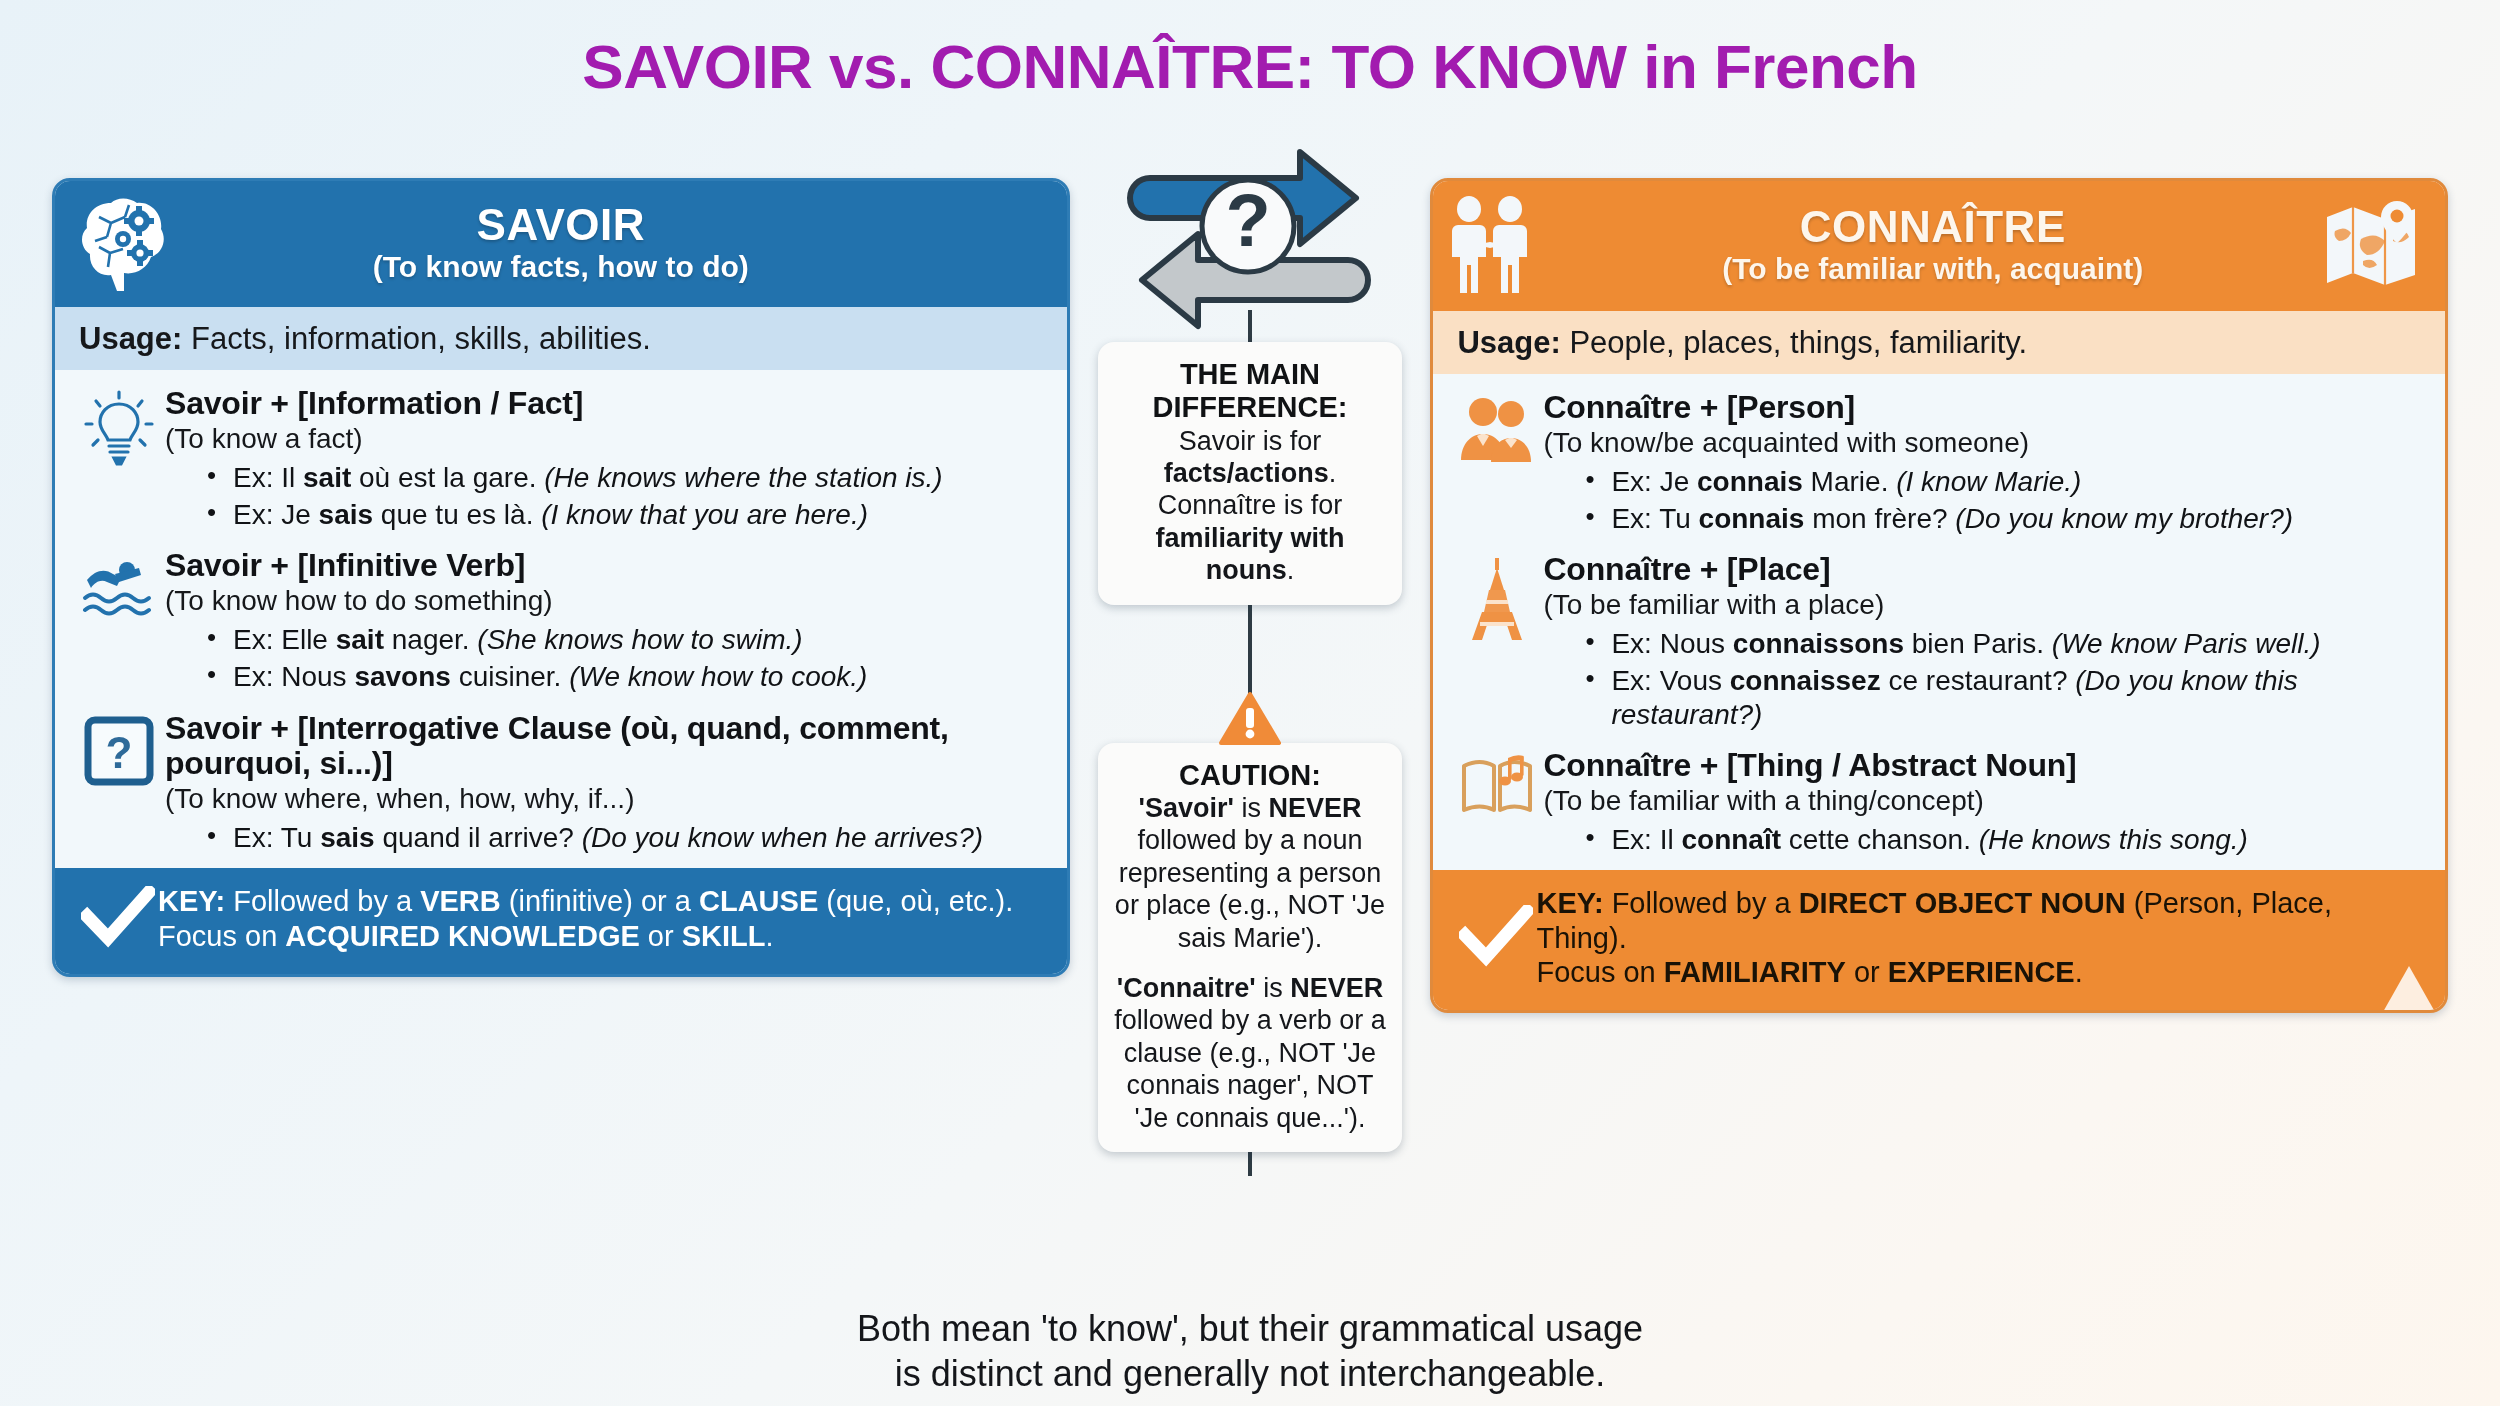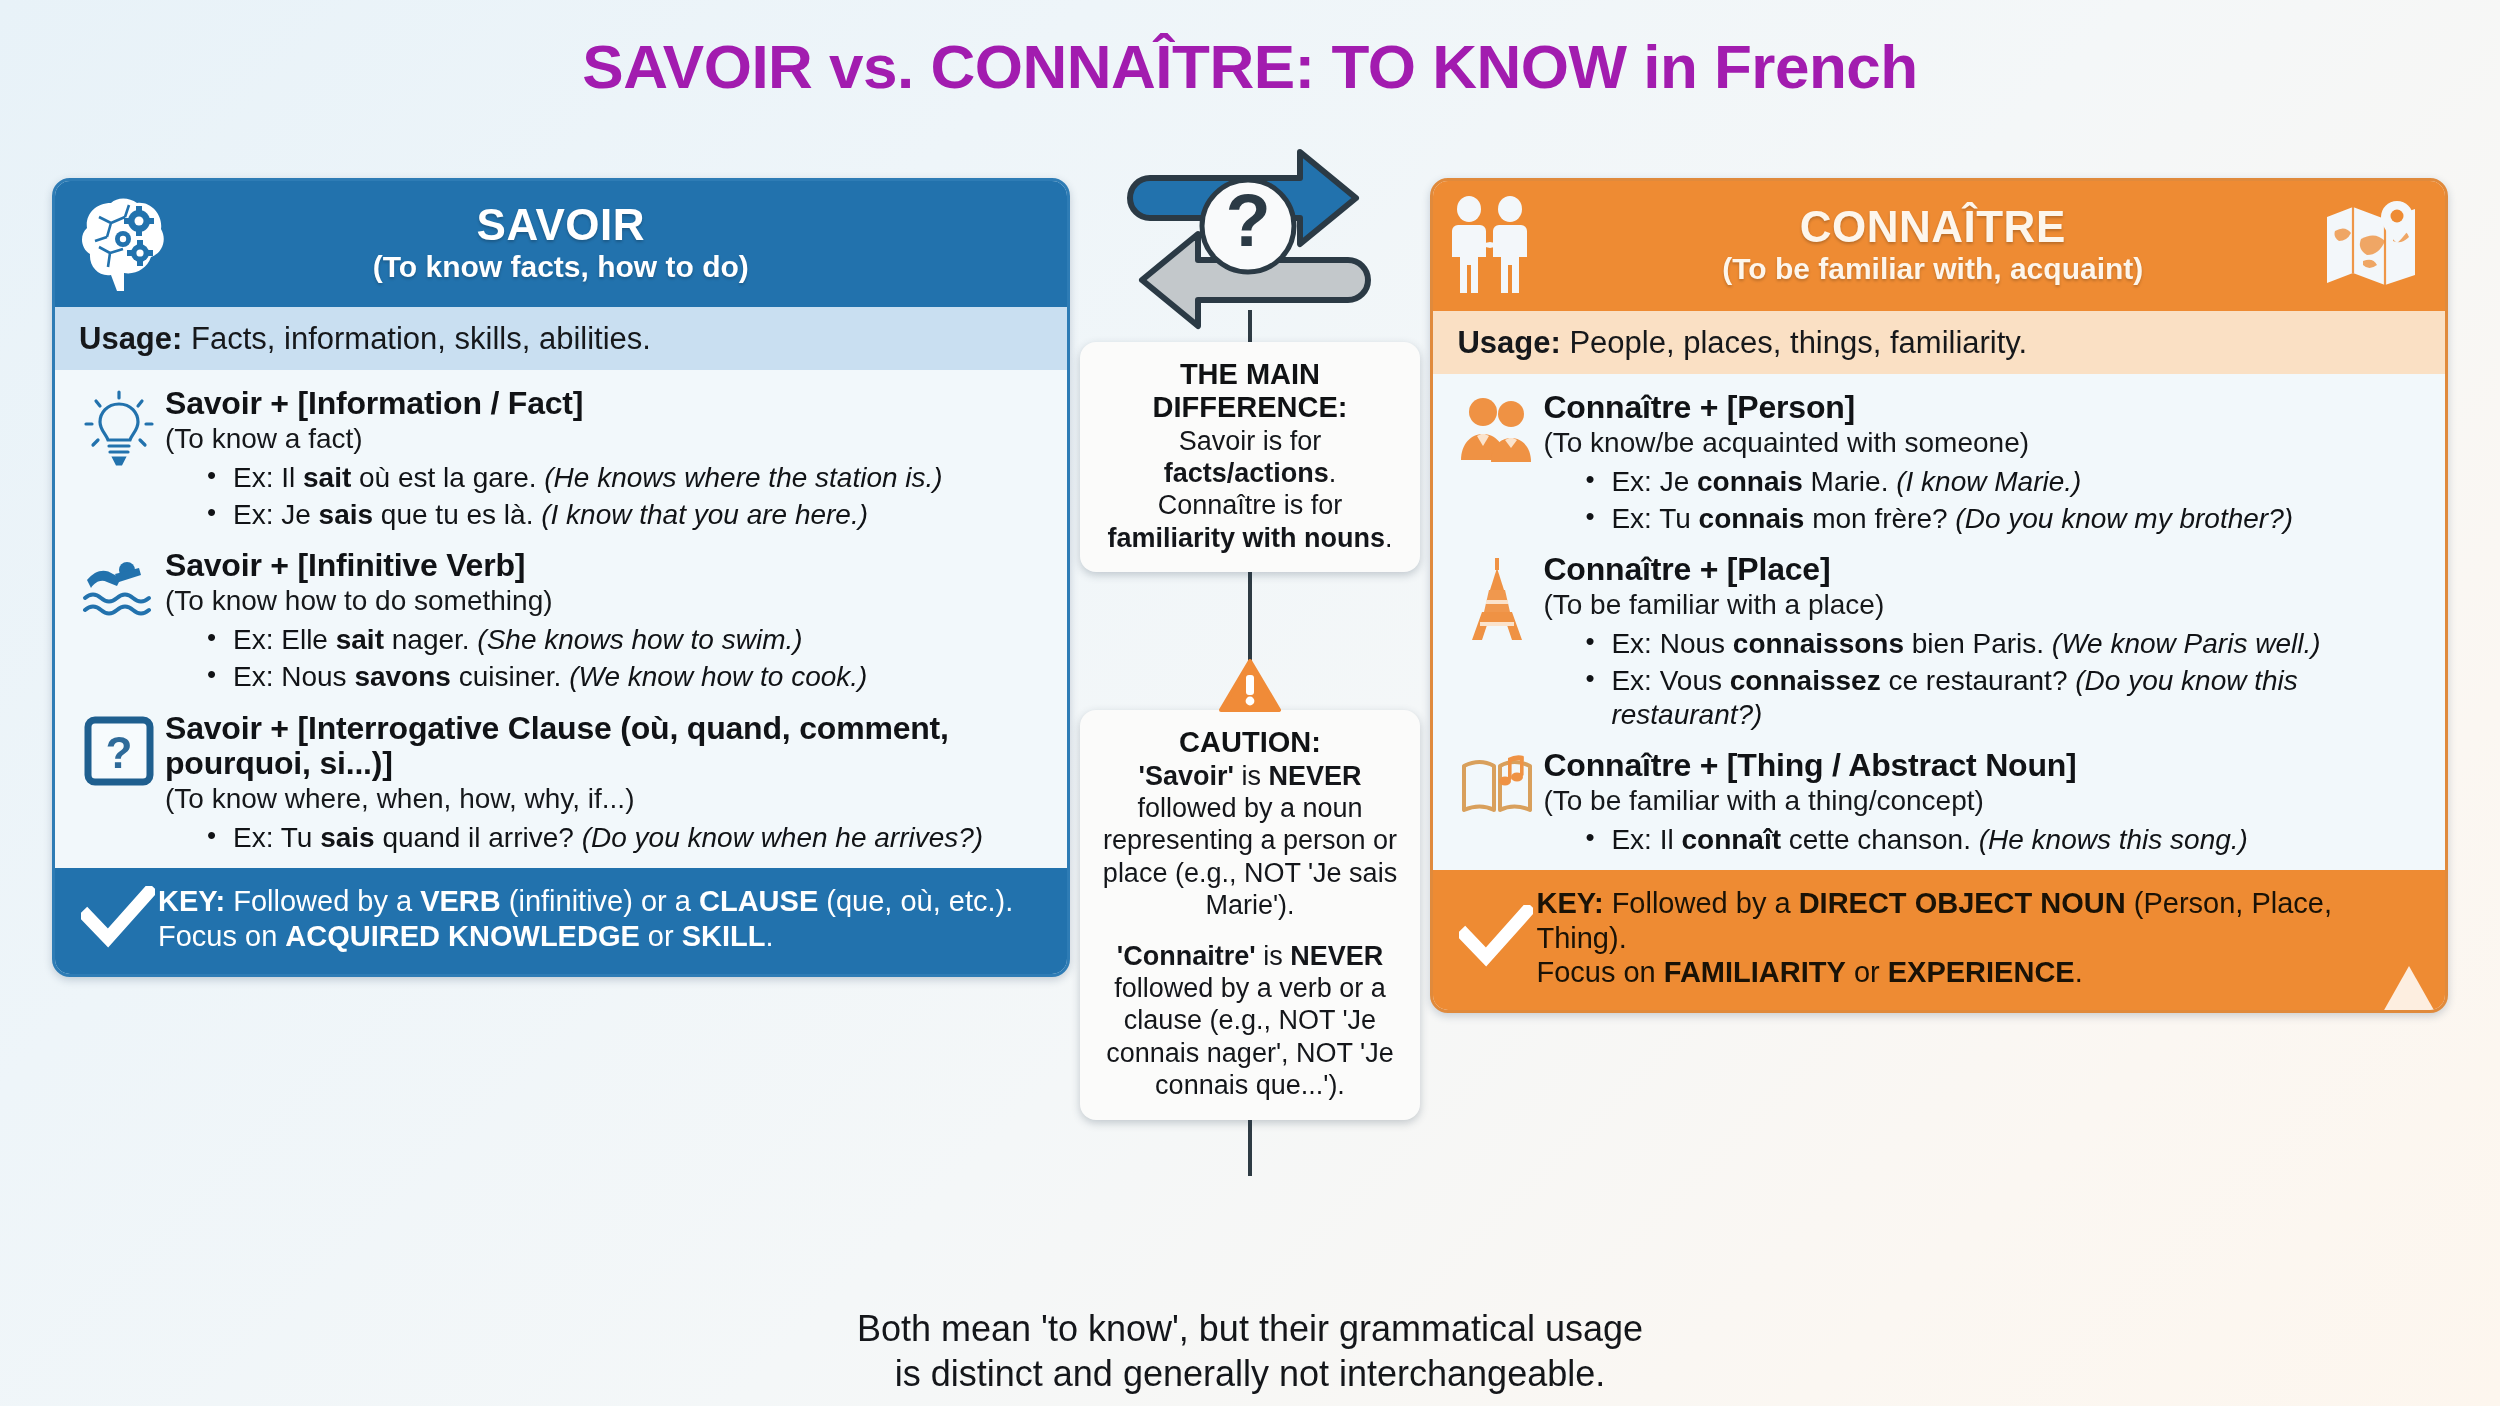--- a/index.html
+++ b/index.html
@@ -152,21 +152,21 @@
     z-index: 0;
   }
   .swap-icon { position: relative; z-index: 2; margin-top: -36px; }
 
   .cbox {
     position: relative; z-index: 2;
     background: #fbfbfa;
     border-radius: 16px;
     box-shadow: 0 3px 8px rgba(40,60,80,0.25);
     padding: 16px 16px 18px 16px;
-    width: 340px;
+    width: 304px;
     text-align: center;
   }
   .cbox-title {
     font-size: 29px; font-weight: bold; color: #101214; line-height: 1.15;
   }
   .cbox-line { font-size: 27px; color: #14161a; line-height: 1.2; }
   .cbox-line b { font-weight: bold; }
   .cbox-gap { height: 18px; }
 
   .box-main { margin-top: 6px; }

